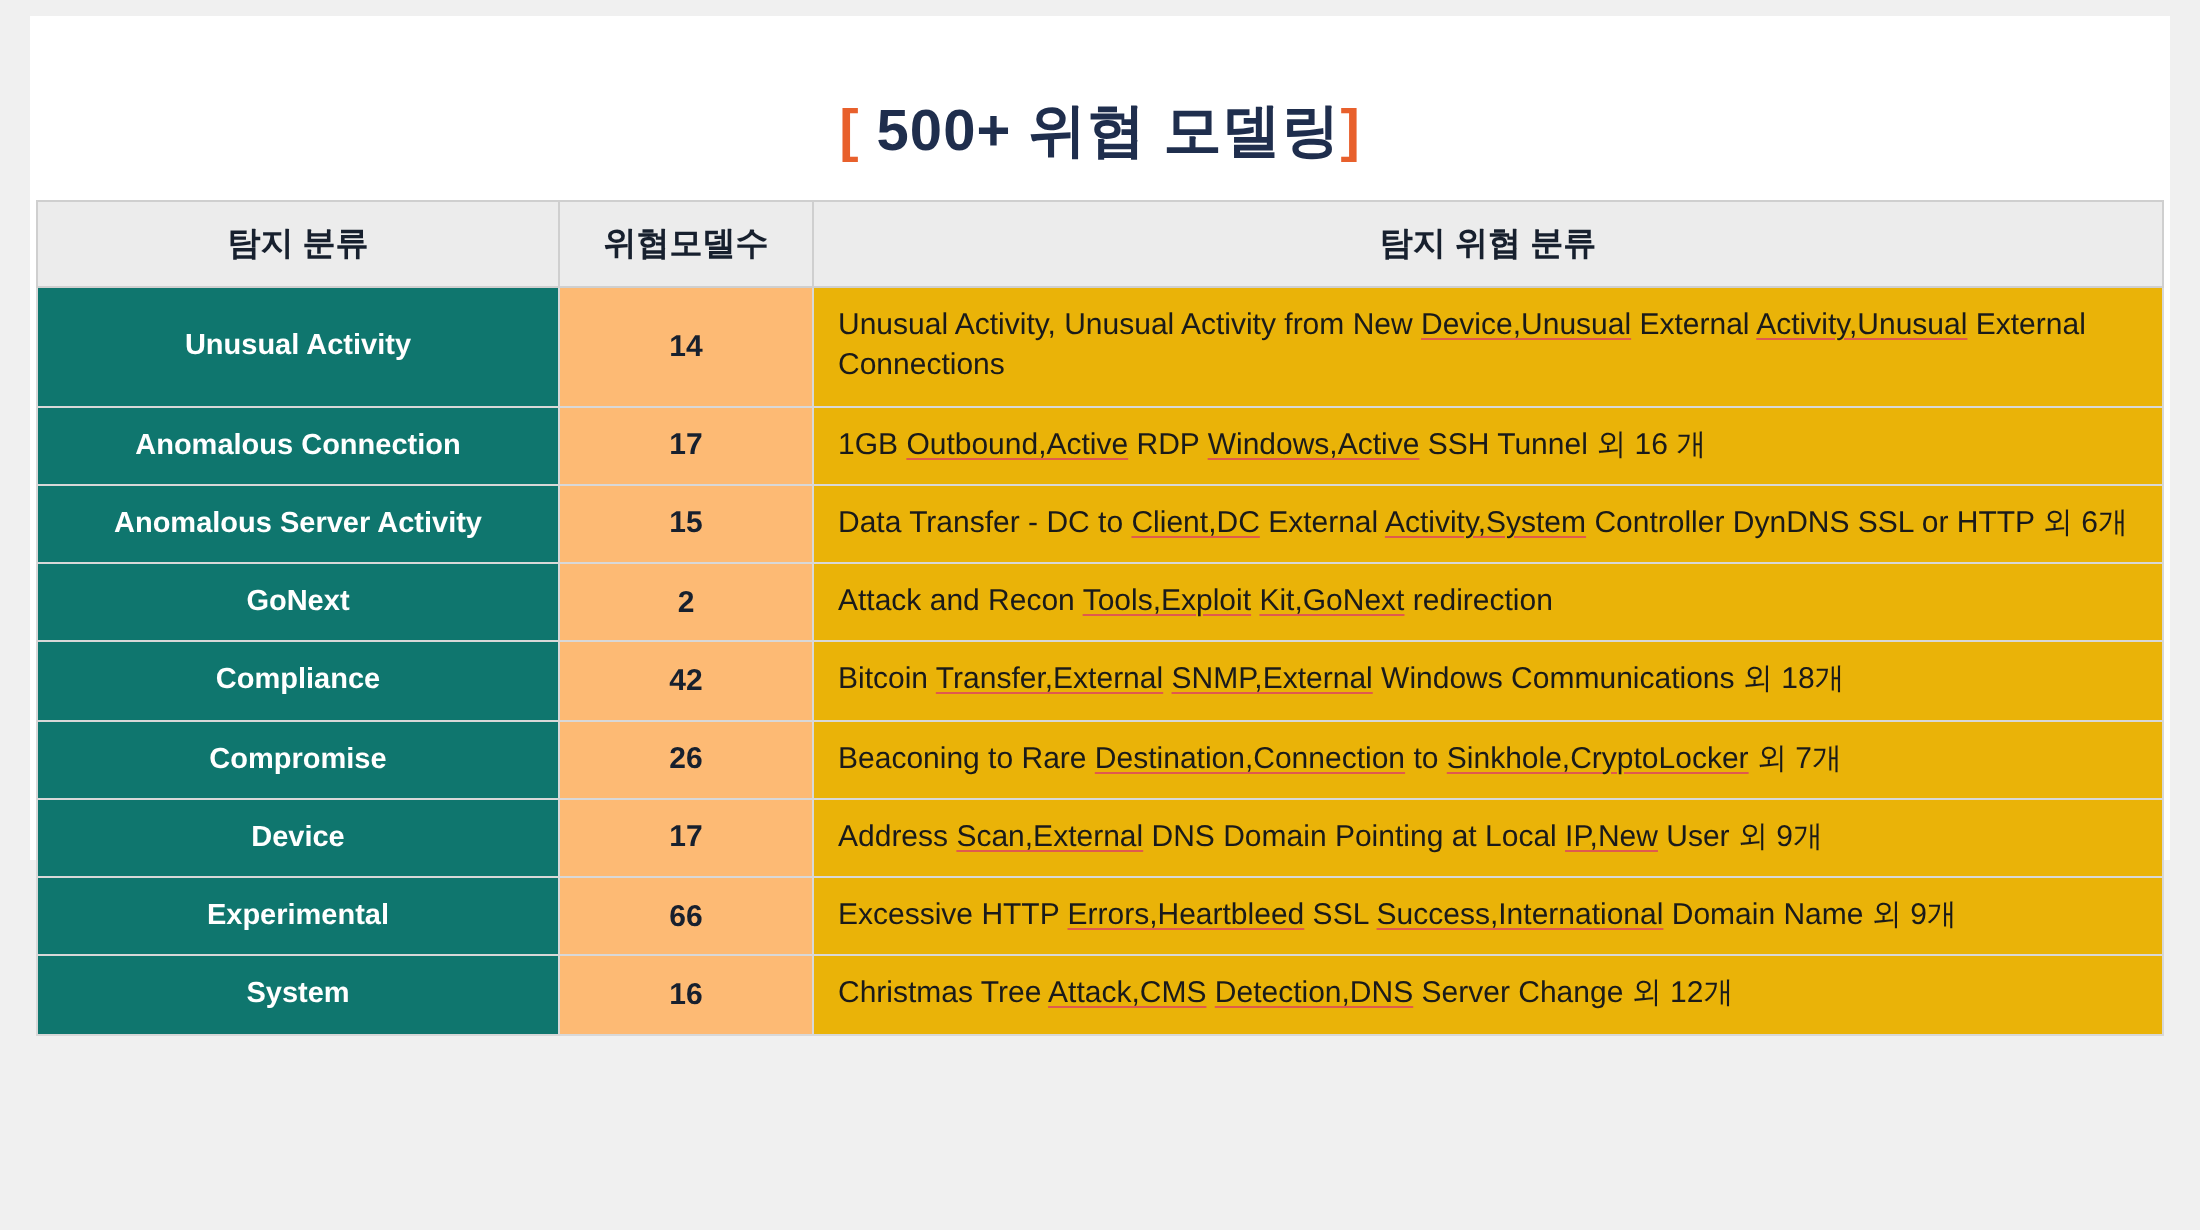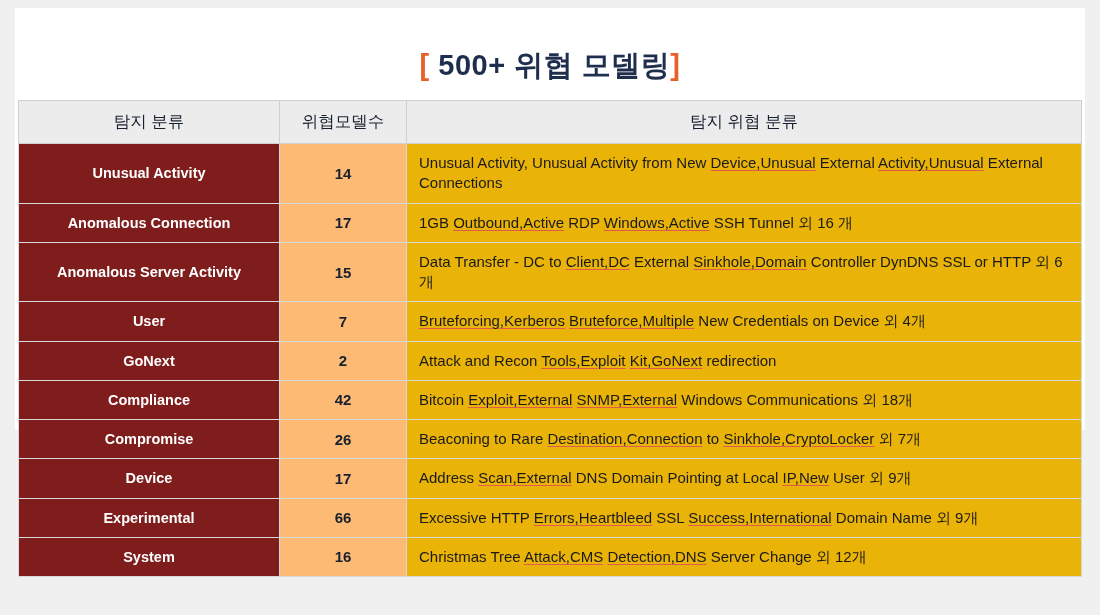--- a/index.html
+++ b/index.html
@@ -41,35 +41,35 @@
   table.threat-table {
     border-collapse: collapse;
     width: 1036px;
     margin: 0 auto;
     table-layout: fixed;
   }
   table.threat-table th {
     background: #ececec;
     color: #17202e;
     font-size: 16.5px;
-    font-weight: normal;
+    font-weight: bold;
     text-align: center;
     padding: 10px 4px;
     border: 1px solid #cfcfcf;
   }
   th.col-cat { width: 252px; }
   th.col-num { width: 118px; }
   th.col-desc { width: 666px; margin-left: 13px; }
 
   table.threat-table td {
     border: 1px solid #d8d8d8;
     vertical-align: middle;
   }
   td.cat {
-    background: #7f1d1d;
+    background: #0f766e;
     color: #ffffff;
     font-size: 14.5px;
     font-weight: bold;
     text-align: center;
     padding: 10px 6px;
     border: 1px solid #23344f;
     border-bottom: 1px solid #3a4c68;
   }
   td.num {
     text-align: center;
@@ -118,36 +118,31 @@
         <td class="desc">Unusual Activity, Unusual Activity from New <span class="spell">Device,Unusual</span> External <span class="spell">Activity,Unusual</span> External Connections</td>
       </tr>
       <tr>
         <td class="cat">Anomalous Connection</td>
         <td class="num">17</td>
         <td class="desc">1GB <span class="spell">Outbound,Active</span> RDP <span class="spell">Windows,Active</span> SSH Tunnel 외 16 개</td>
       </tr>
       <tr>
         <td class="cat">Anomalous Server Activity</td>
         <td class="num">15</td>
-        <td class="desc">Data Transfer - DC to <span class="spell">Client,DC</span> External <span class="spell">Sinkhole,Domain</span> Controller DynDNS SSL or HTTP 외 6개</td>
-      </tr>
-      <tr>
-        <td class="cat">User</td>
-        <td class="num">7</td>
-        <td class="desc"><span class="spell">Bruteforcing,Kerberos</span> <span class="spell">Bruteforce,Multiple</span> New Credentials on Device 외 4개</td>
+        <td class="desc">Data Transfer - DC to <span class="spell">Client,DC</span> External <span class="spell">Activity,System</span> Controller DynDNS SSL or HTTP 외 6개</td>
       </tr>
       <tr>
         <td class="cat">GoNext</td>
         <td class="num">2</td>
         <td class="desc">Attack and Recon <span class="spell">Tools,Exploit</span> <span class="spell">Kit,GoNext</span> redirection</td>
       </tr>
       <tr>
         <td class="cat">Compliance</td>
         <td class="num">42</td>
-        <td class="desc">Bitcoin <span class="spell">Exploit,External</span> <span class="spell">SNMP,External</span> Windows Communications 외 18개</td>
+        <td class="desc">Bitcoin <span class="spell">Transfer,External</span> <span class="spell">SNMP,External</span> Windows Communications 외 18개</td>
       </tr>
       <tr>
         <td class="cat">Compromise</td>
         <td class="num">26</td>
         <td class="desc">Beaconing to Rare <span class="spell">Destination,Connection</span> to <span class="spell">Sinkhole,CryptoLocker</span> 외 7개</td>
       </tr>
       <tr>
         <td class="cat">Device</td>
         <td class="num">17</td>
         <td class="desc">Address <span class="spell">Scan,External</span> DNS Domain Pointing at Local <span class="spell">IP,New</span> User 외 9개</td>

